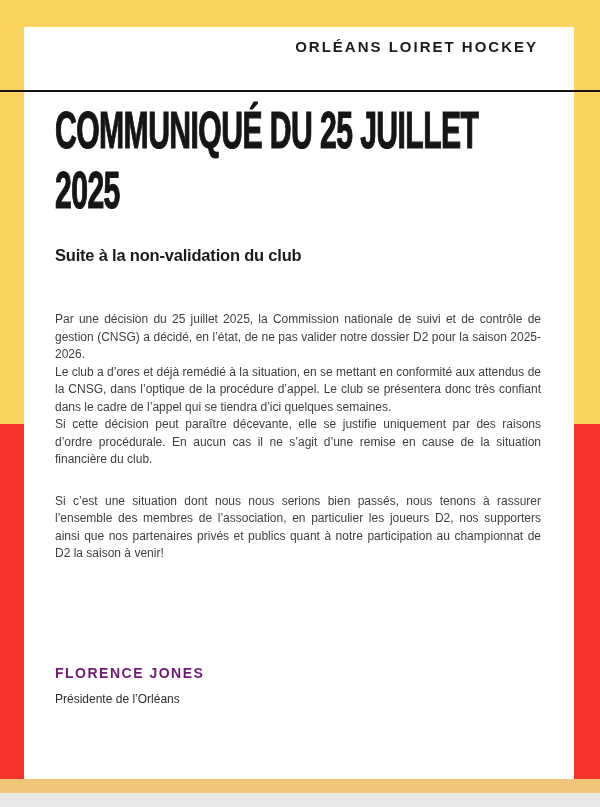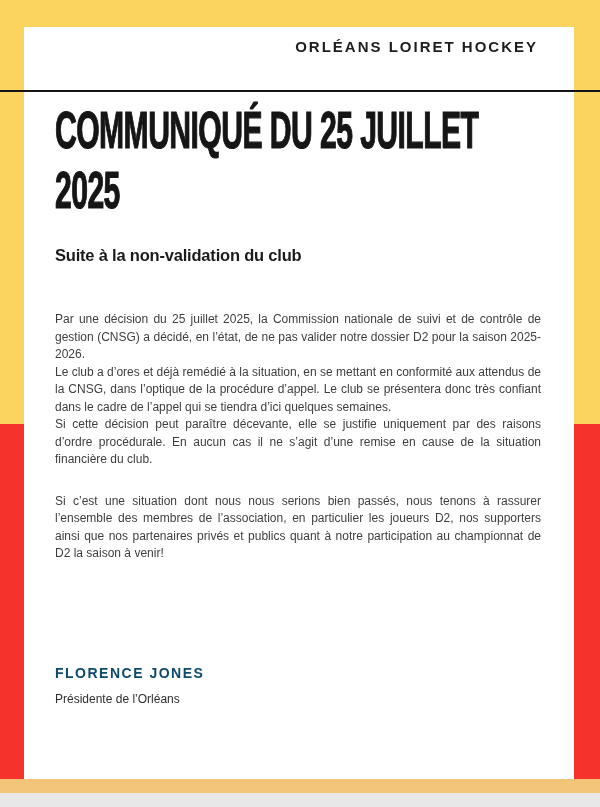--- a/index.html
+++ b/index.html
@@ -68,21 +68,21 @@
   }
   .body-text p{margin:0;}
   .body-text p.spaced{margin-top:24px;}
 
   .signature{
     position:absolute;left:55px;top:665px;
     color:#2a2a2a;
   }
   .sig-name{
     font-size:14px;font-weight:700;
-    letter-spacing:1.5px;color:#0c4a6e;
+    letter-spacing:1.5px;color:#701a75;
     margin-bottom:8px;
   }
   .sig-role{
     font-size:12px;line-height:21px;
     color:#2e2e2e;
   }
 </style>
 </head>
 <body>
 

